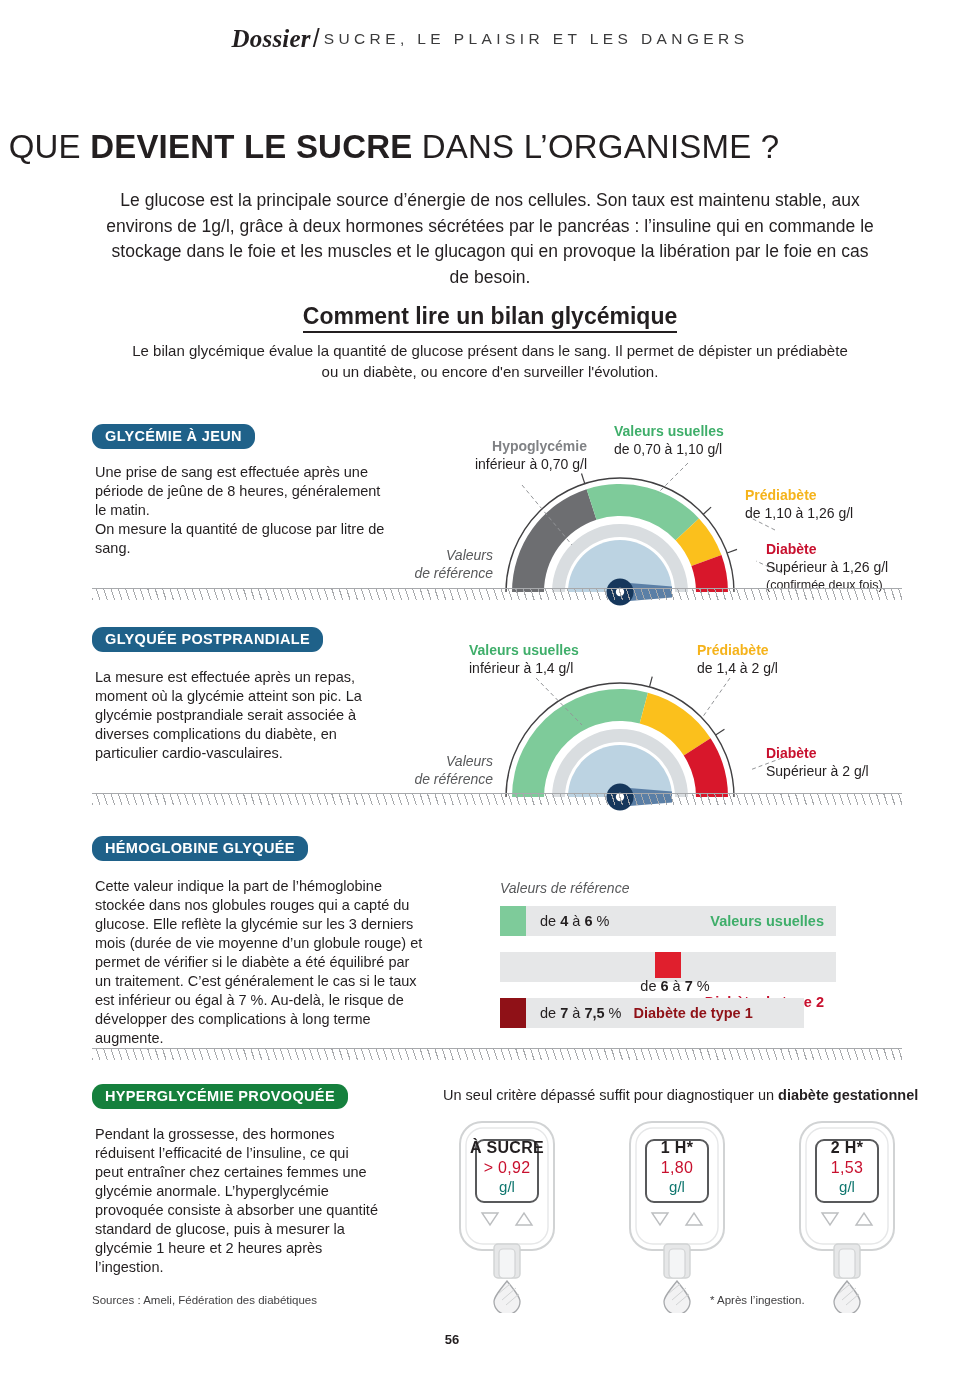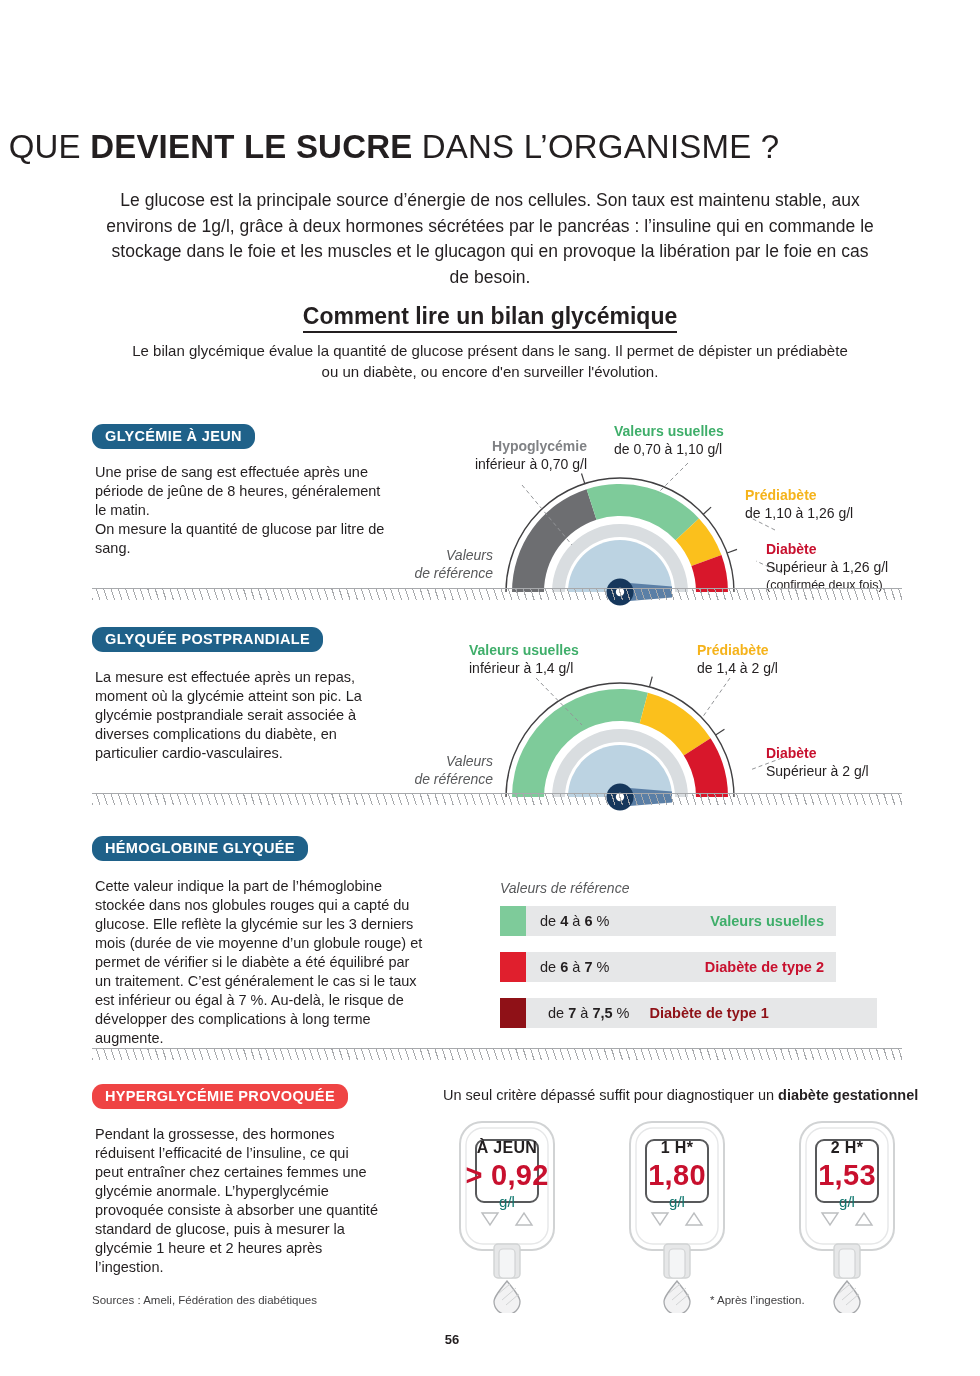--- a/index.html
+++ b/index.html
@@ -43,21 +43,21 @@
     font-size:15px;line-height:21px;color:#231f20;
   }
 
   
   .badge{
     position:absolute;display:inline-block;border-radius:11px;
     color:#ffffff;font-size:14.5px;font-weight:700;letter-spacing:.35px;
     padding:4px 13px 5px 13px;white-space:nowrap;
   }
   .badge.navy{background:#1f6189;}
-  .badge.grey{background:#ef4444;}
+  .badge.grey{background:#15803d;}
 
   
   .bodycopy{position:absolute;font-size:14.5px;line-height:19px;color:#231f20;}
 
   
   .divider{position:absolute;height:14px;}
   .divider .rule{position:absolute;left:0;top:0;width:100%;height:1px;background:#a7a9ac;}
   .divider .hatch{
     position:absolute;left:0;top:1px;width:100%;height:11px;
     background-image:repeating-linear-gradient(72deg,#a7a9ac 0 1px,transparent 1px 7px);
@@ -84,32 +84,35 @@
   .refrow .rng b{font-weight:700;}
   .refrow .nm{margin-left:auto;margin-right:12px;font-size:14.5px;font-weight:700;}
 
   
   .meterline{position:absolute;font-size:14.5px;color:#231f20;white-space:nowrap;}
   .meterline b{font-weight:700;}
   .meter{position:absolute;}
   .meter svg{display:block;}
   .mtxt{position:absolute;text-align:center;width:106px;}
   .mtxt .m1{font-size:16px;font-weight:700;color:#231f20;letter-spacing:.3px;}
-  .mtxt .m2{font-size:29px;font-weight:700;color:#c8102e;letter-spacing:.3px;margin-top:2px;}
+  .mtxt .m2{font-size:16px;font-weight:400;color:#c8102e;letter-spacing:.3px;margin-top:2px;}
   .mtxt .m3{font-size:15px;color:#0f766e;margin-top:1px;}
 
   .sources{position:absolute;left:92px;top:1294px;font-size:11.5px;color:#414042;}
   .afternote{position:absolute;left:710px;top:1294px;font-size:11.5px;color:#414042;}
   .pageno{position:absolute;left:0;top:1332px;width:904px;text-align:center;font-size:13px;font-weight:700;color:#231f20;}
 </style>
 </head>
 <body>
 
 <div class="page">
 
+  <div class="runhead">
+    <span class="dossier">Dossier</span><span class="slash">/</span><span class="sub">SUCRE, LE PLAISIR ET LES DANGERS</span>
+  </div>
 
   <div class="maintitle">
     <span>QUE </span><b>DEVIENT LE SUCRE</b><span> DANS L’ORGANISME ?</span>
   </div>
   <div class="intro">Le glucose est la principale source d’énergie de nos cellules. Son taux est maintenu stable, aux environs de 1g/l, grâce à deux hormones sécrétées par le pancréas : l’insuline qui en commande le stockage dans le foie et les muscles et le glucagon qui en provoque la libération par le foie en cas de besoin.</div>
 
   <div class="howtitle">
     <span>Comment lire un bilan glycémique</span>
   </div>
   <div class="howsub">Le bilan glycémique évalue la quantité de glucose présent dans le sang. Il permet de dépister un prédiabète ou un diabète, ou encore d'en surveiller l'évolution.</div>
@@ -233,29 +236,29 @@
   <div class="refcap" style="left:500px;top:880px;">Valeurs de référence</div>
 
   <div class="refrow" style="left:500px;top:906px;width:336px;">
     <div class="sw" style="background: rgb(126, 203, 154);"></div>
     <div class="rng">
       <span>de </span><b>4</b><span> à </span><b>6</b><span> %</span>
     </div>
     <div class="nm" style="color: rgb(63, 174, 106);">Valeurs usuelles</div>
   </div>
 
-  <div class="refrow" style="left:500px;top:952px;width:336px;">
+  <div class="refrow" style="left:500px;top:952px;width:336px;flex-direction:column;">
     <div class="sw" style="background: rgb(224, 31, 45);"></div>
     <div class="rng">
       <span>de </span><b>6</b><span> à </span><b>7</b><span> %</span>
     </div>
     <div class="nm" style="color: rgb(200, 16, 46);">Diabète de type 2</div>
   </div>
 
-  <div class="refrow" style="left:500px;top:998px;width:377px;gap:8px;">
+  <div class="refrow" style="left:500px;top:998px;width:304px;">
     <div class="sw" style="background: rgb(143, 17, 23);"></div>
     <div class="rng">
       <span>de </span><b>7</b><span> à </span><b>7,5</b><span> %</span>
     </div>
     <div class="nm" style="color: rgb(143, 17, 23); margin-left: 12px;">Diabète de type 1</div>
   </div>
 
   <div class="divider" style="left:92px;top:1048px;width:810px;">
     <div class="rule"></div>
     <div class="hatch"></div>
@@ -275,21 +278,21 @@
       <rect x="44" y="22" width="62" height="62" rx="8" ry="8" fill="#ffffff" stroke="#58595b" stroke-width="2"></rect>
       <path d="M 50 95 L 66 95 L 58 107 Z" fill="#ffffff" stroke="#bcbec0" stroke-width="1.4"></path>
       <path d="M 84 107 L 100 107 L 92 95 Z" fill="#ffffff" stroke="#bcbec0" stroke-width="1.4"></path>
       <rect x="62" y="126" width="26" height="34" rx="4" ry="4" fill="#e6e7e8" stroke="#d1d3d4" stroke-width="1.4"></rect>
       <rect x="67" y="131" width="16" height="29" rx="4" ry="4" fill="#f4f5f6" stroke="#d1d3d4" stroke-width="1.2"></rect>
       <path d="M 75 163 C 67 173 62 179 62 183.5 A 13 13 0 0 0 88 183.5 C 88 179 83 173 75 163 Z" fill="#f2f2f3" stroke="#a7a9ac" stroke-width="1.3"></path>
       <path d="M 66 176 L 78 166 M 70 182 L 84 170 M 74 187 L 87 176" stroke="#d1d3d4" stroke-width="1" fill="none"></path>
     </svg>
   </div>
   <div class="mtxt" style="left:454px;top:1139px;">
-    <div class="m1">À JEUN</div>
+    <div class="m1">À SUCRE</div>
     <div class="m2">&gt; 0,92</div>
     <div class="m3">g/l</div>
   </div>
 
   <div class="meter" style="left:602px;top:1118px;">
     <svg width="150" height="195" viewBox="0 0 150 195" aria-hidden="true">
       <rect x="28" y="4" width="94" height="128" rx="22" ry="22" fill="#ffffff" stroke="#d1d3d4" stroke-width="2"></rect>
       <rect x="34" y="10" width="82" height="116" rx="17" ry="17" fill="#ffffff" stroke="#e6e7e8" stroke-width="1.4"></rect>
       <rect x="44" y="22" width="62" height="62" rx="8" ry="8" fill="#ffffff" stroke="#58595b" stroke-width="2"></rect>
       <path d="M 50 95 L 66 95 L 58 107 Z" fill="#ffffff" stroke="#bcbec0" stroke-width="1.4"></path>

